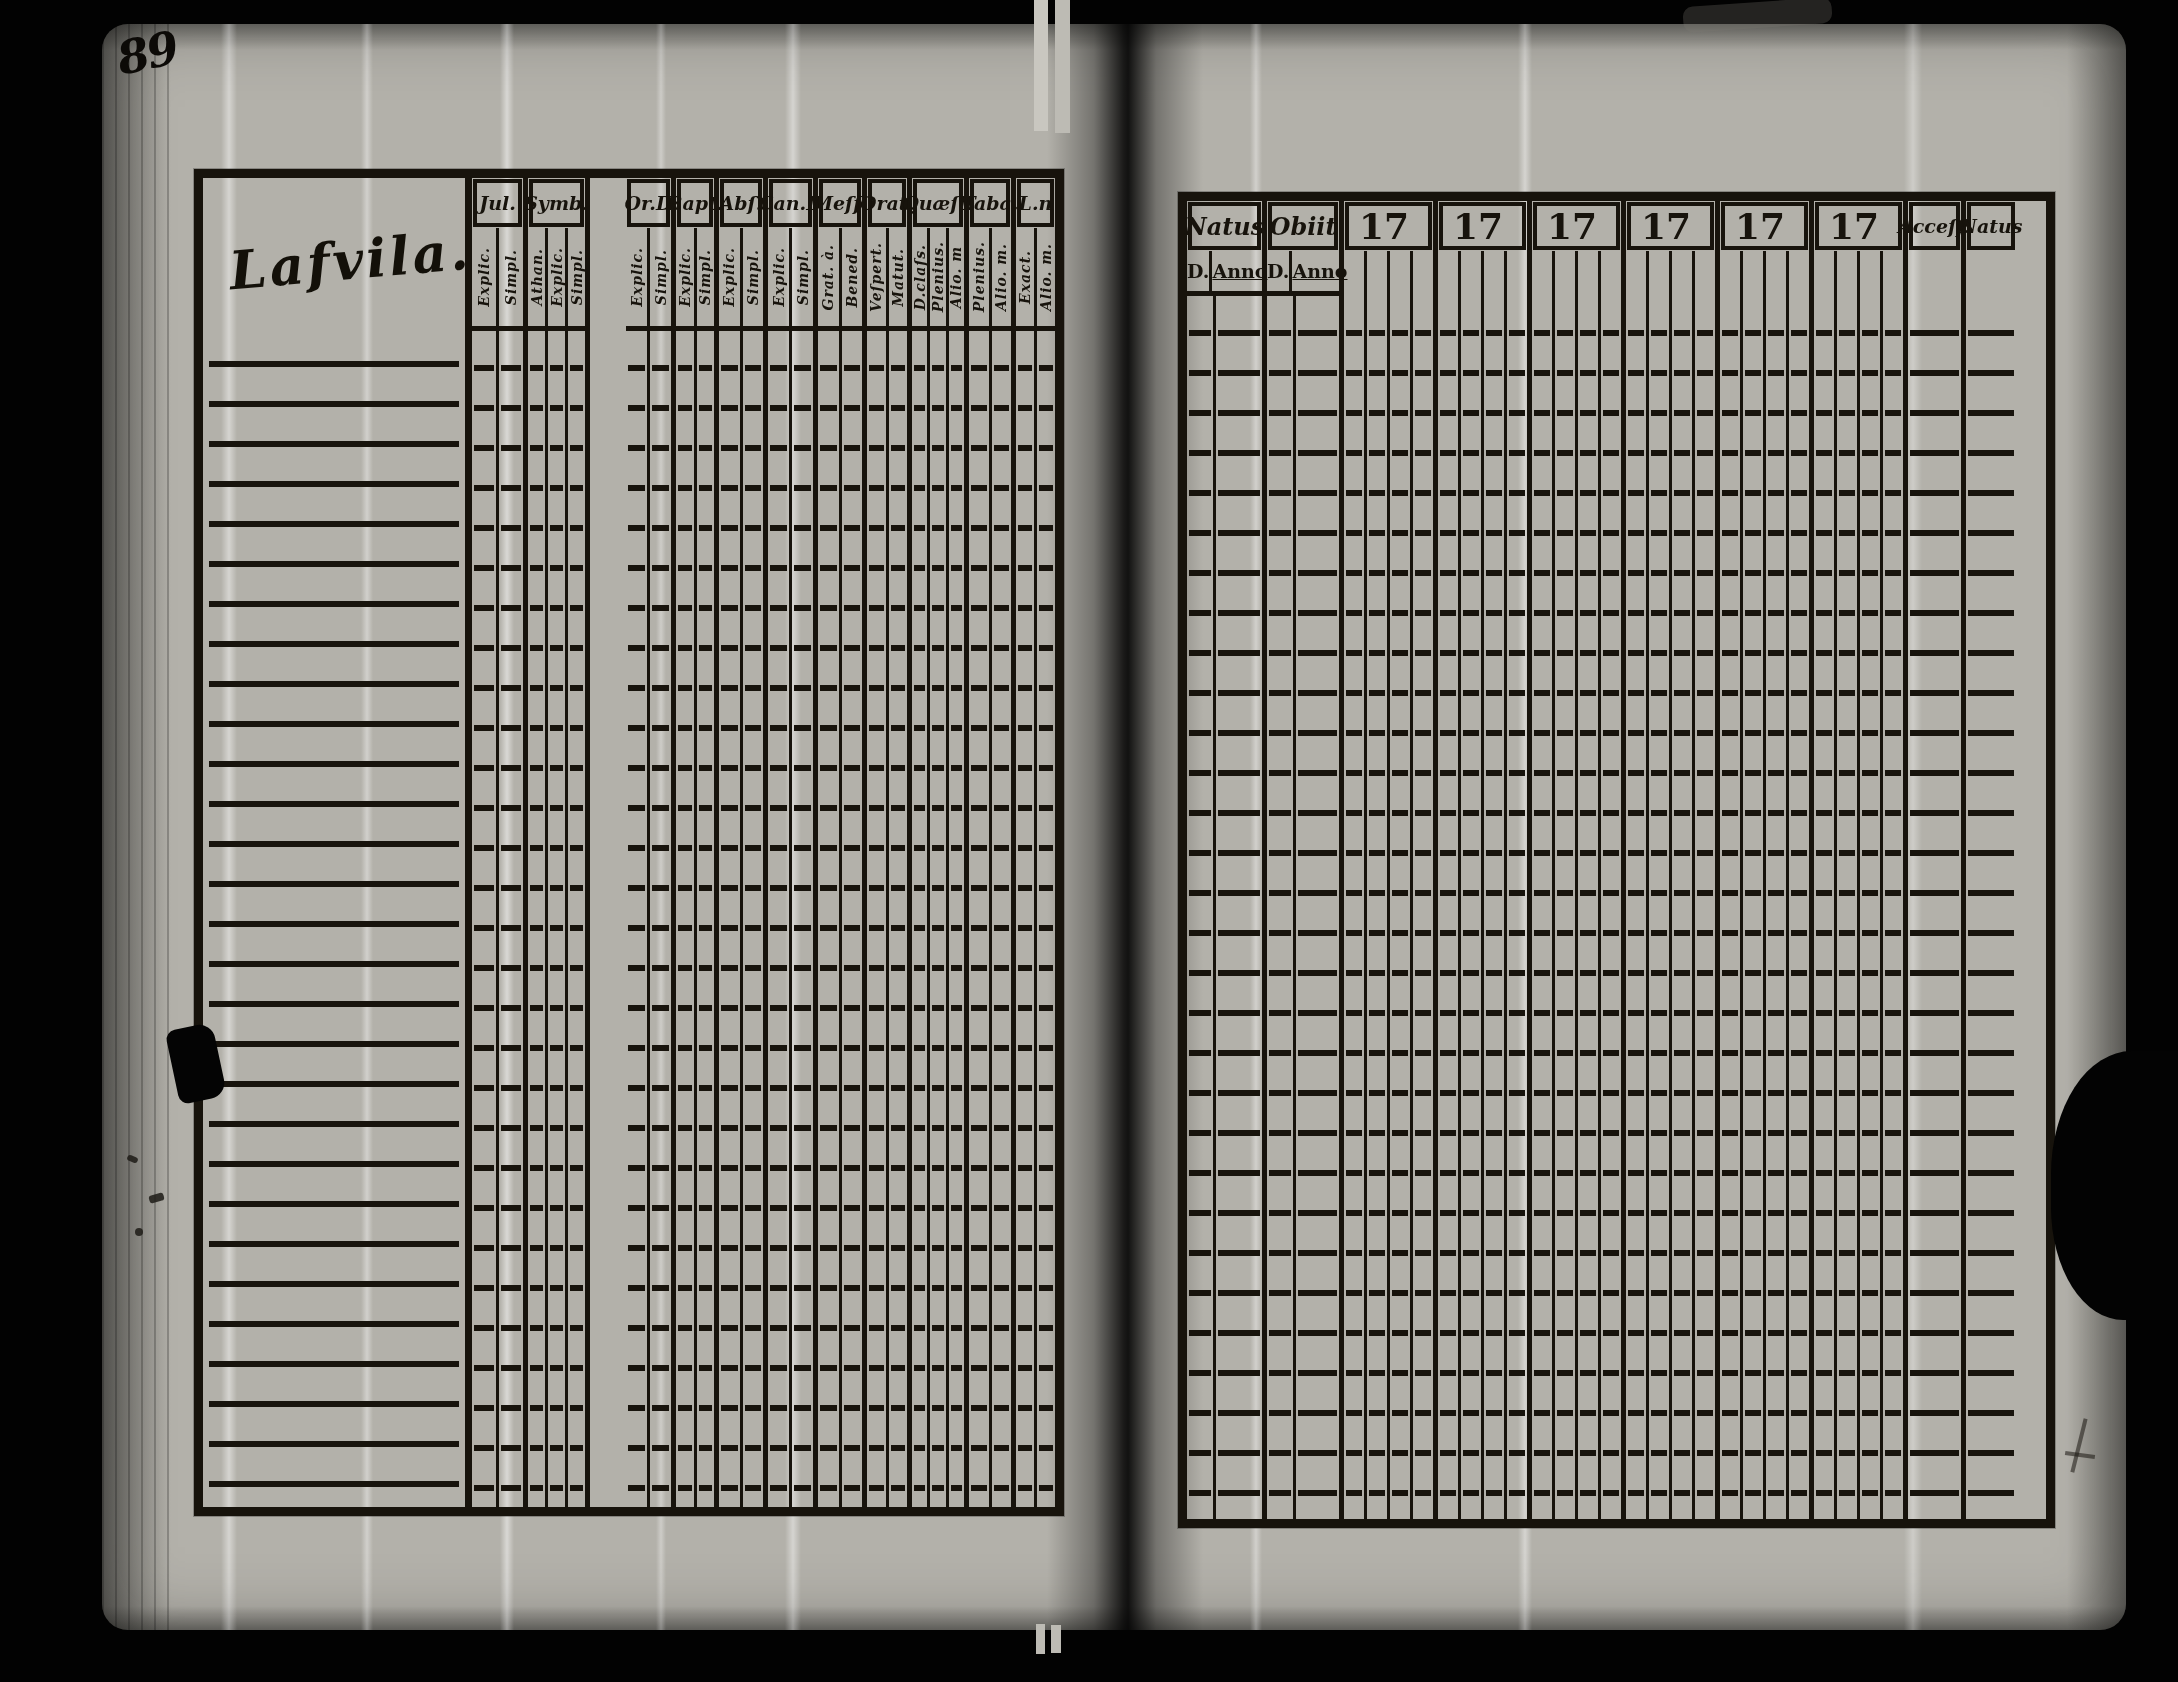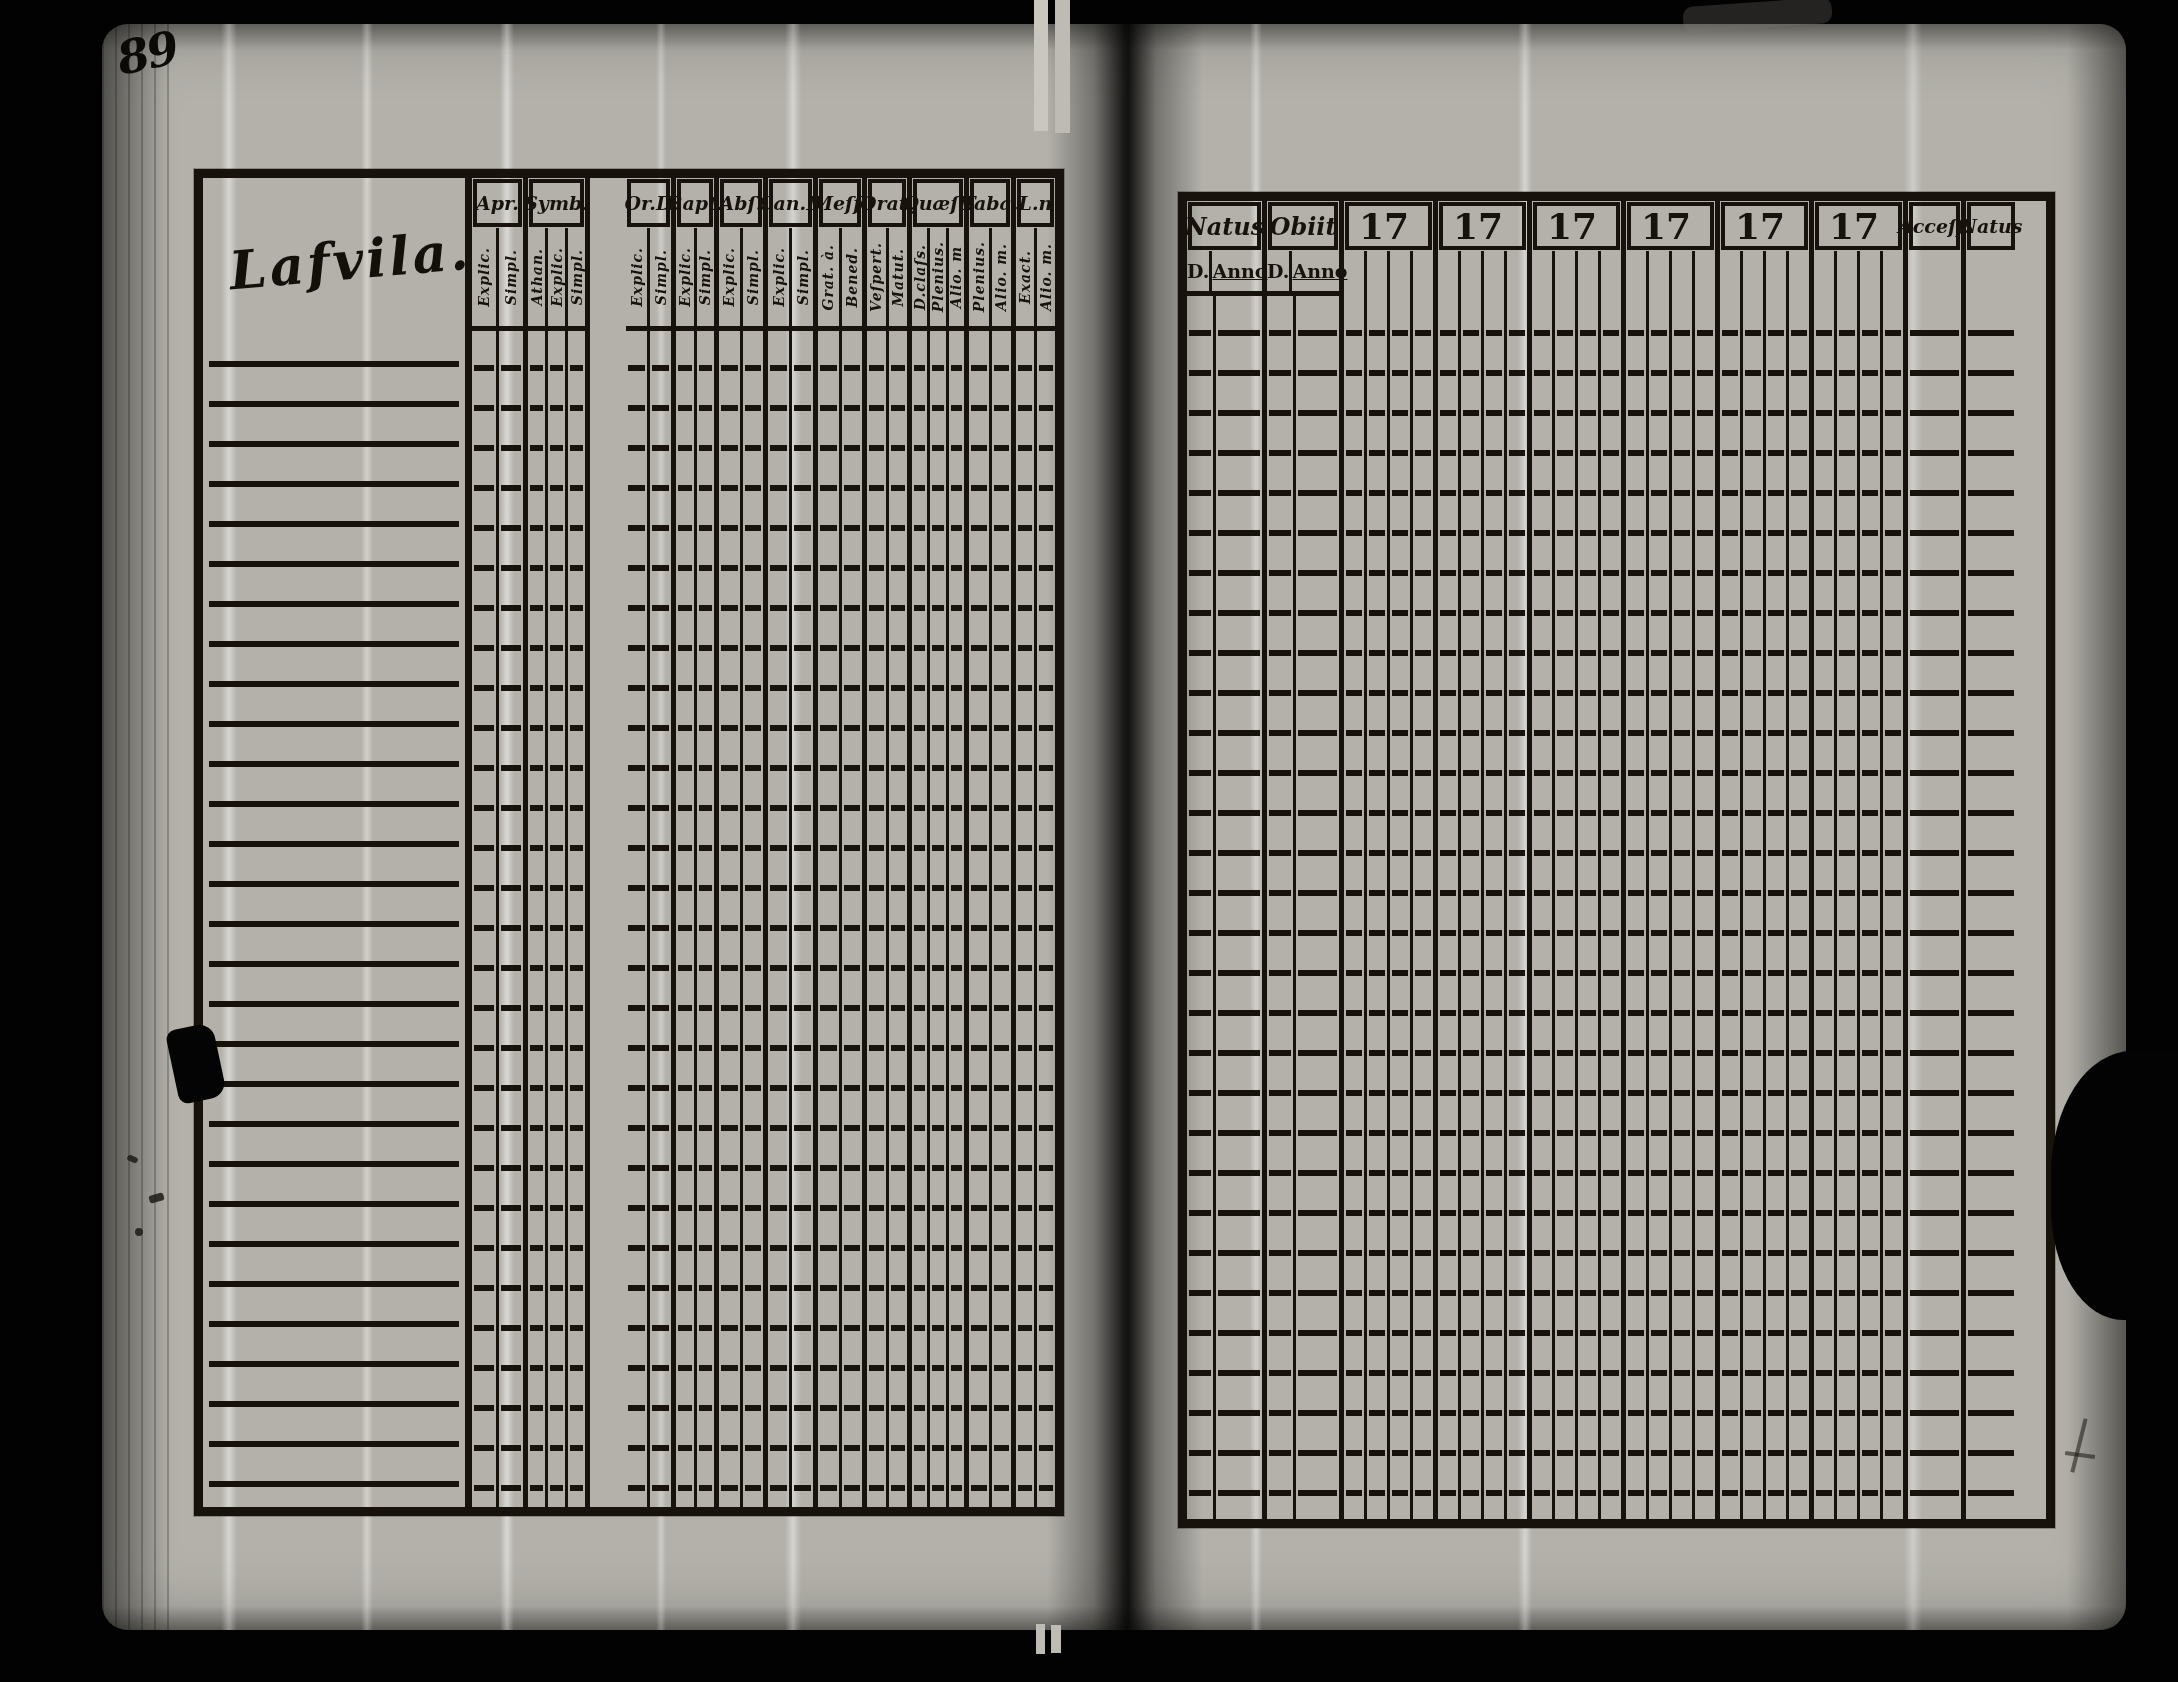--- a/index.html
+++ b/index.html
@@ -153,21 +153,21 @@
 
 <div class="pagenum">89</div>
 
 <div class="tframe l-table">
   <div class="tinner">
     <div class="name-col">
       <div class="htitle">Lafvila.</div>
     </div>
 
   <div class="cgroup" style="width: 51px;">
-        <div class="glabel">Apr.</div>
+        <div class="glabel">Jul.</div>
         <div class="subs">
           <div class="subcol">
             <div class="slabel">
               <span>Explic.</span>
             </div>
           </div>
           <div class="subcol">
             <div class="slabel">
               <span>Simpl.</span>
             </div>

